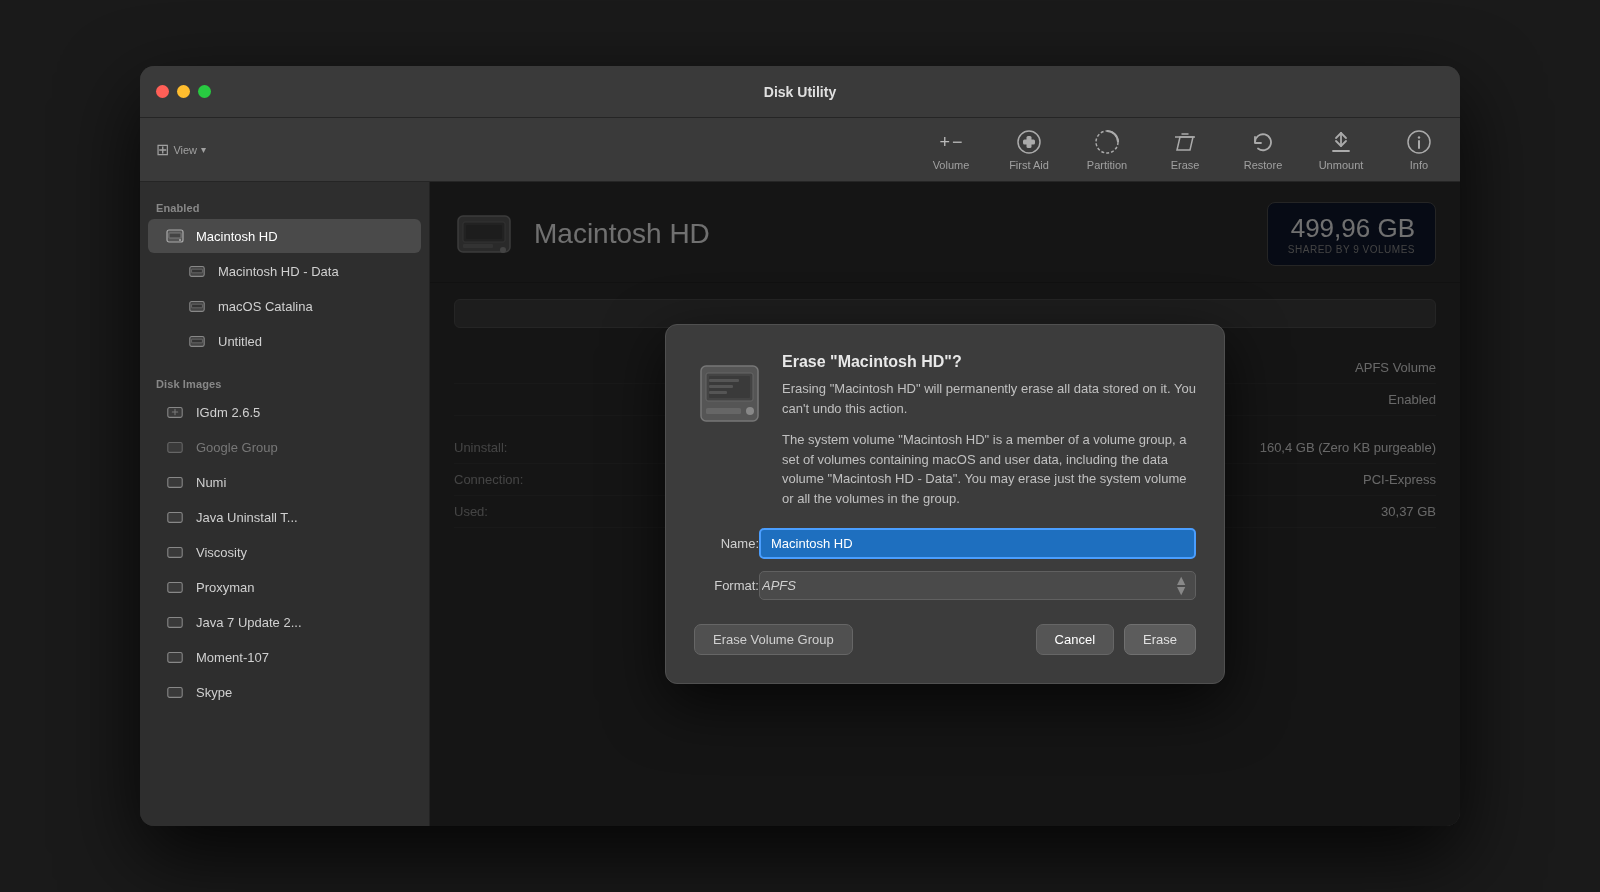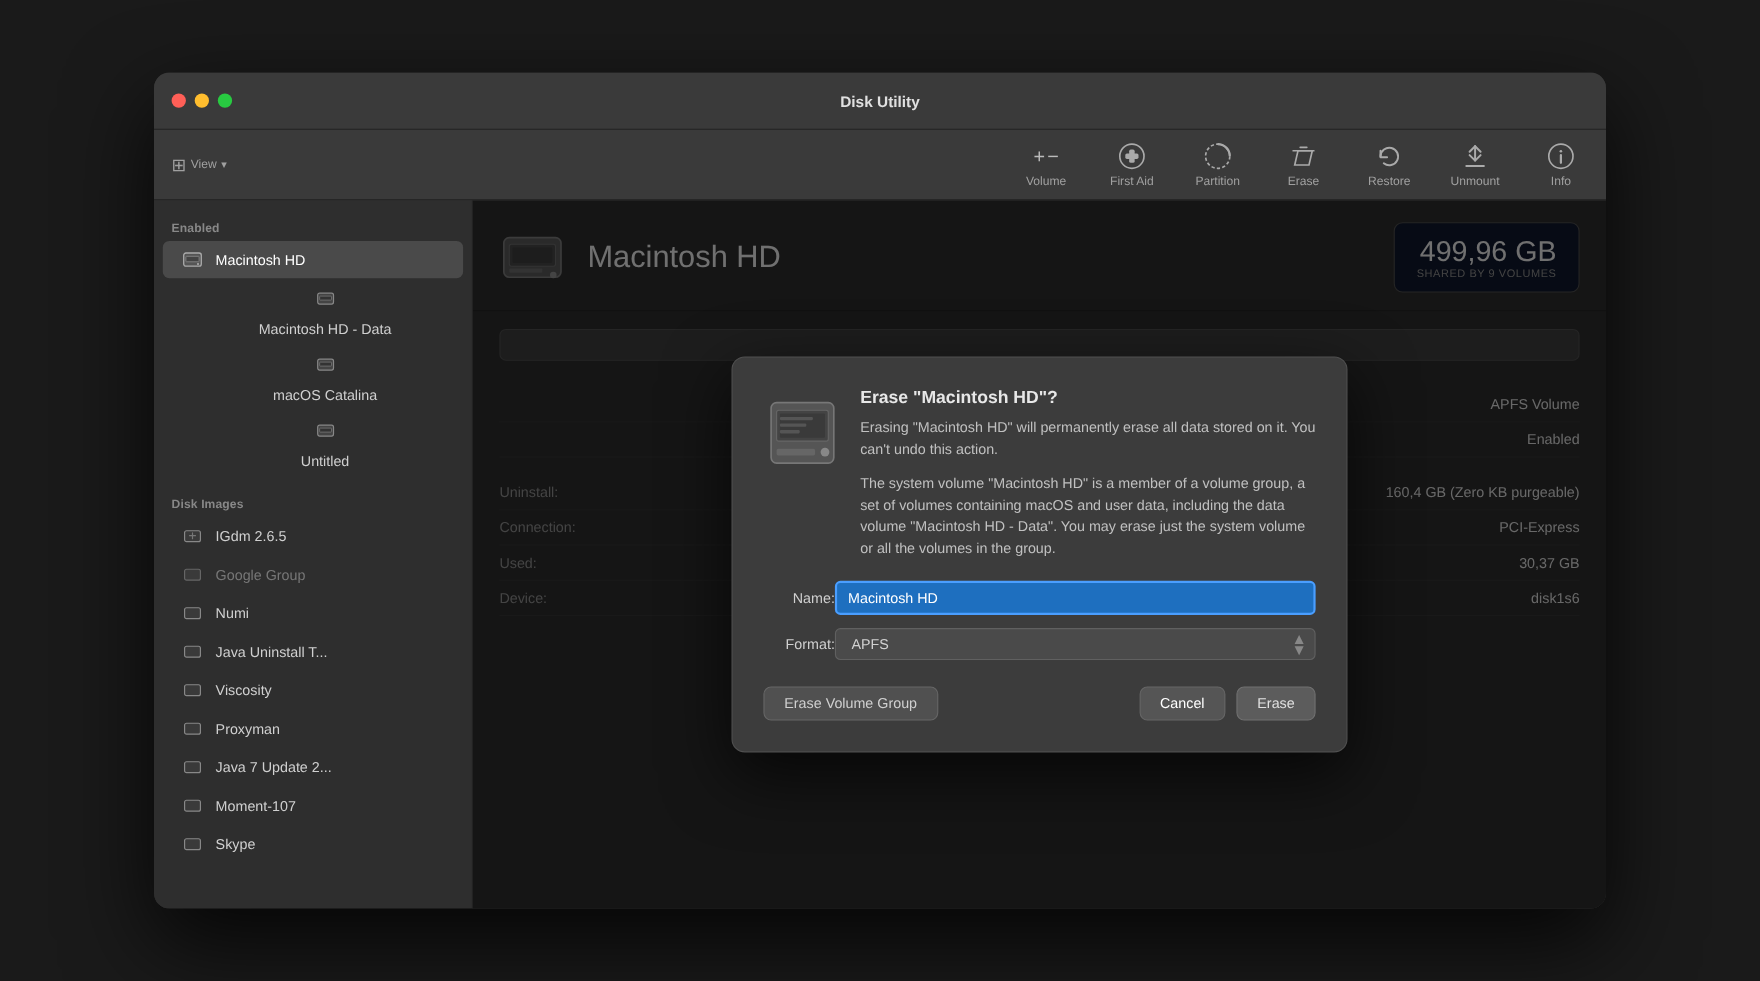--- a/index.html
+++ b/index.html
@@ -146,21 +146,20 @@
       height: 22px;
       flex-shrink: 0;
       display: flex;
       align-items: center;
       justify-content: center;
       font-size: 16px;
       color: #aaa;
     }
     .sidebar-item-indented {
       padding-left: 38px;
-      flex-direction: column;
     }
     
     .content {
       flex: 1;
       background: #2b2b2b;
       overflow: hidden;
       position: relative;
       display: flex;
       flex-direction: column;
     }
@@ -311,26 +310,27 @@
       flex: 1;
       position: relative;
       display: flex;
       align-items: center;
     }
     .form-select-wrapper select {
       width: 100%;
       background: #4a4a4a;
       border: 1px solid #606060;
       border-radius: 5px;
-      padding: 6px 32px 6px 14px;
+      padding: 6px 32px 6px 2px;
       font-size: 13px;
       color: #d0d0d0;
       appearance: none;
       cursor: pointer;
       outline: none;
+      font-style: italic;
     }
     .select-arrows {
       position: absolute;
       right: 8px;
       pointer-events: none;
       color: #888;
       font-size: 14px;
       display: flex;
       flex-direction: column;
       line-height: 0.7;
@@ -642,24 +642,20 @@
             <span class="info-label">Uninstall:</span>
             <span class="info-value">160,4 GB (Zero KB purgeable)</span>
           </div>
           <div class="info-row">
             <span class="info-label">Connection:</span>
             <span class="info-value">PCI-Express</span>
           </div>
           <div class="info-row">
             <span class="info-label">Used:</span>
             <span class="info-value">30,37 GB</span>
-          </div>
-          <div class="info-row">
-            <span class="info-label">Device:</span>
-            <span class="info-value">disk1s6</span>
           </div>
         </div>
       </div>
 
       <div class="overlay">
         <div class="dialog">
           <div class="dialog-header">
             <div class="dialog-disk-icon">
               <svg class="dialog-disk-svg" viewBox="0 0 65 75" fill="none" xmlns="http://www.w3.org/2000/svg">
                 <rect x="4" y="10" width="57" height="55" rx="5" fill="#555" stroke="#777" stroke-width="1.5"></rect>

